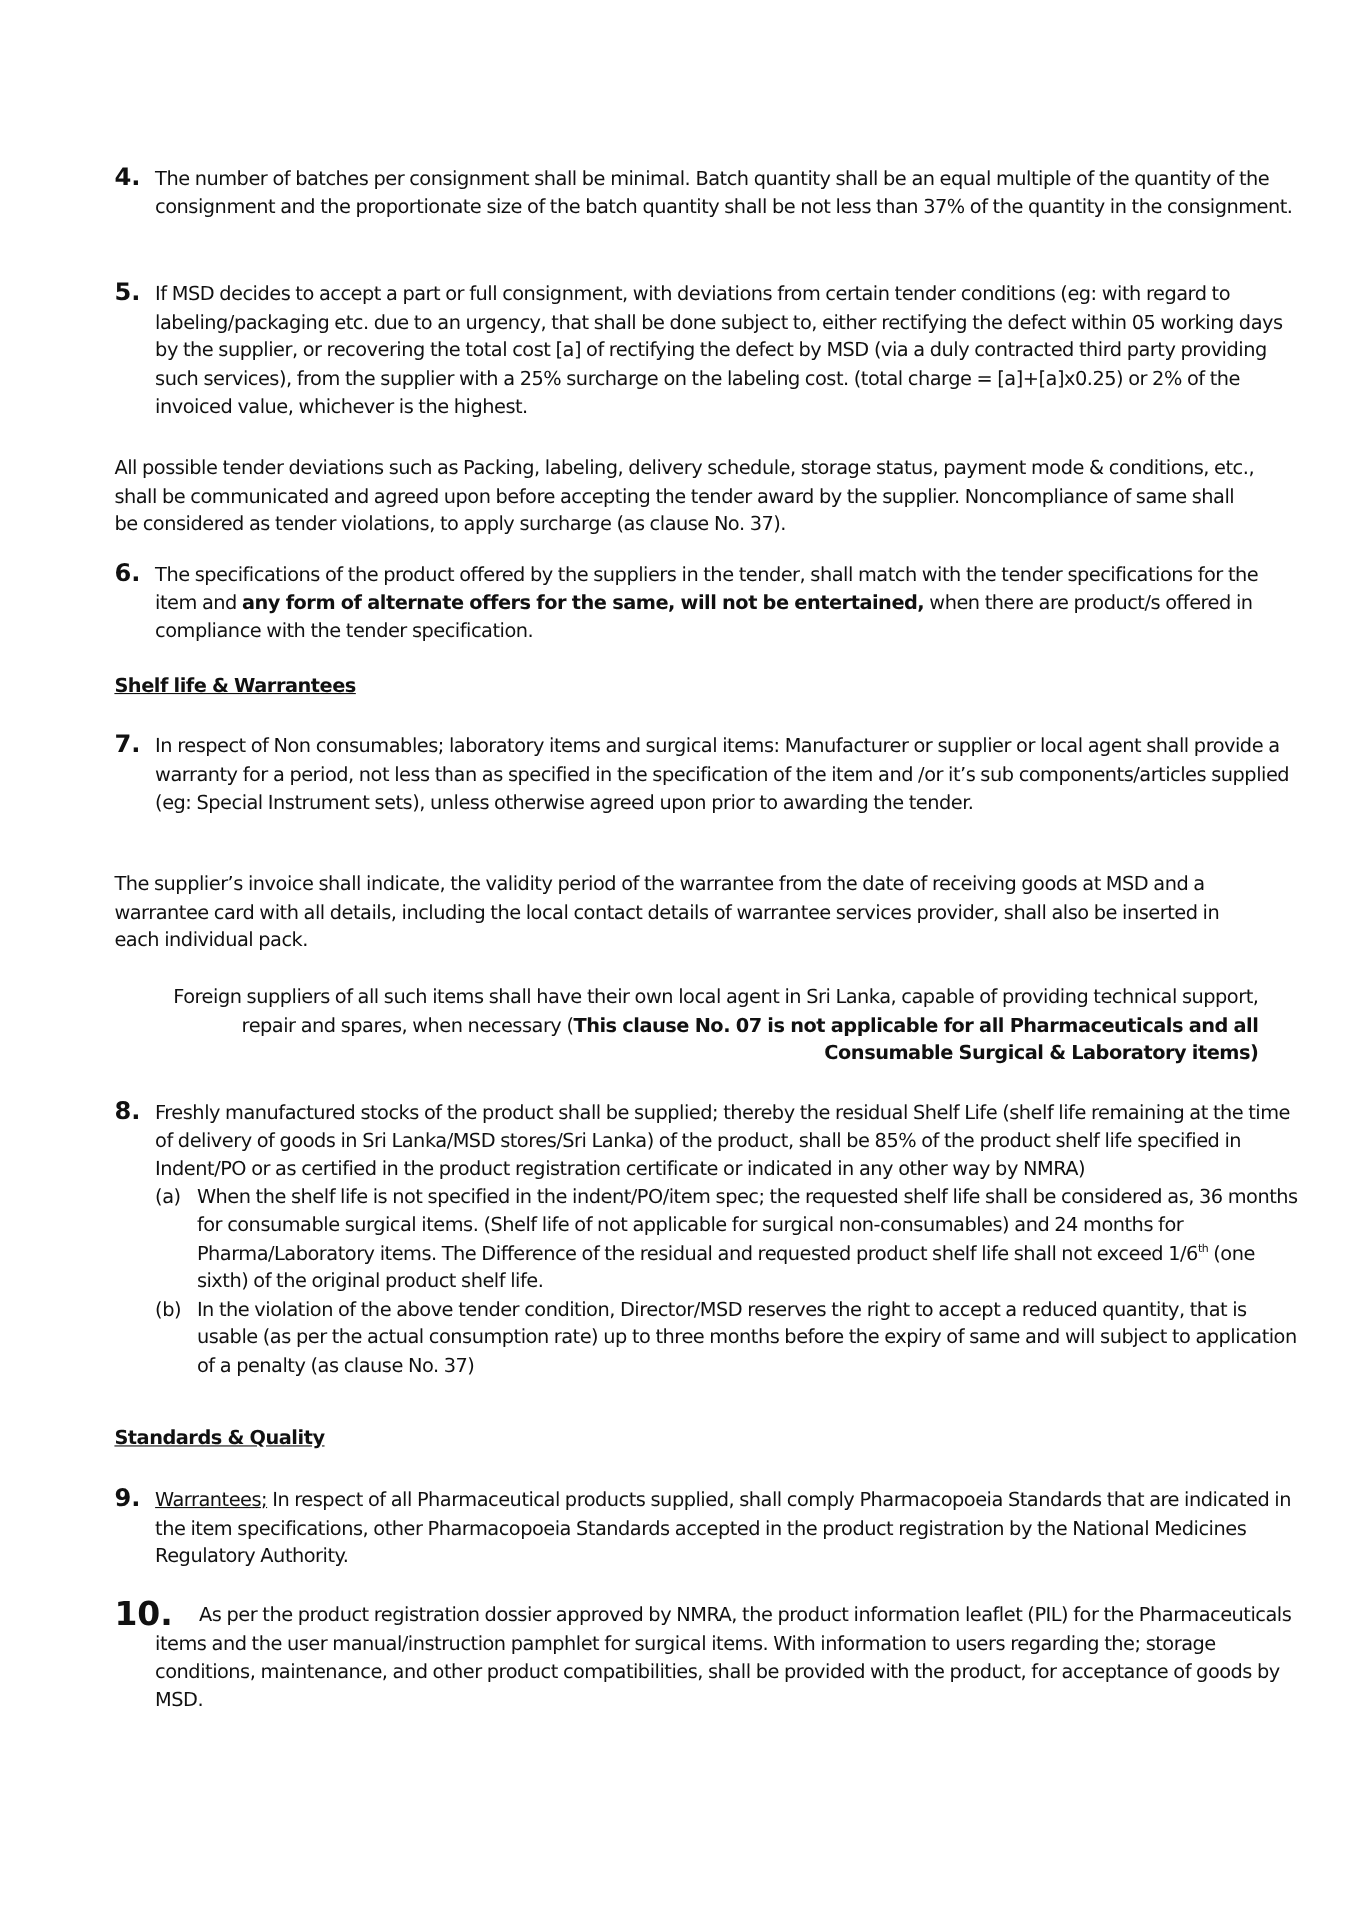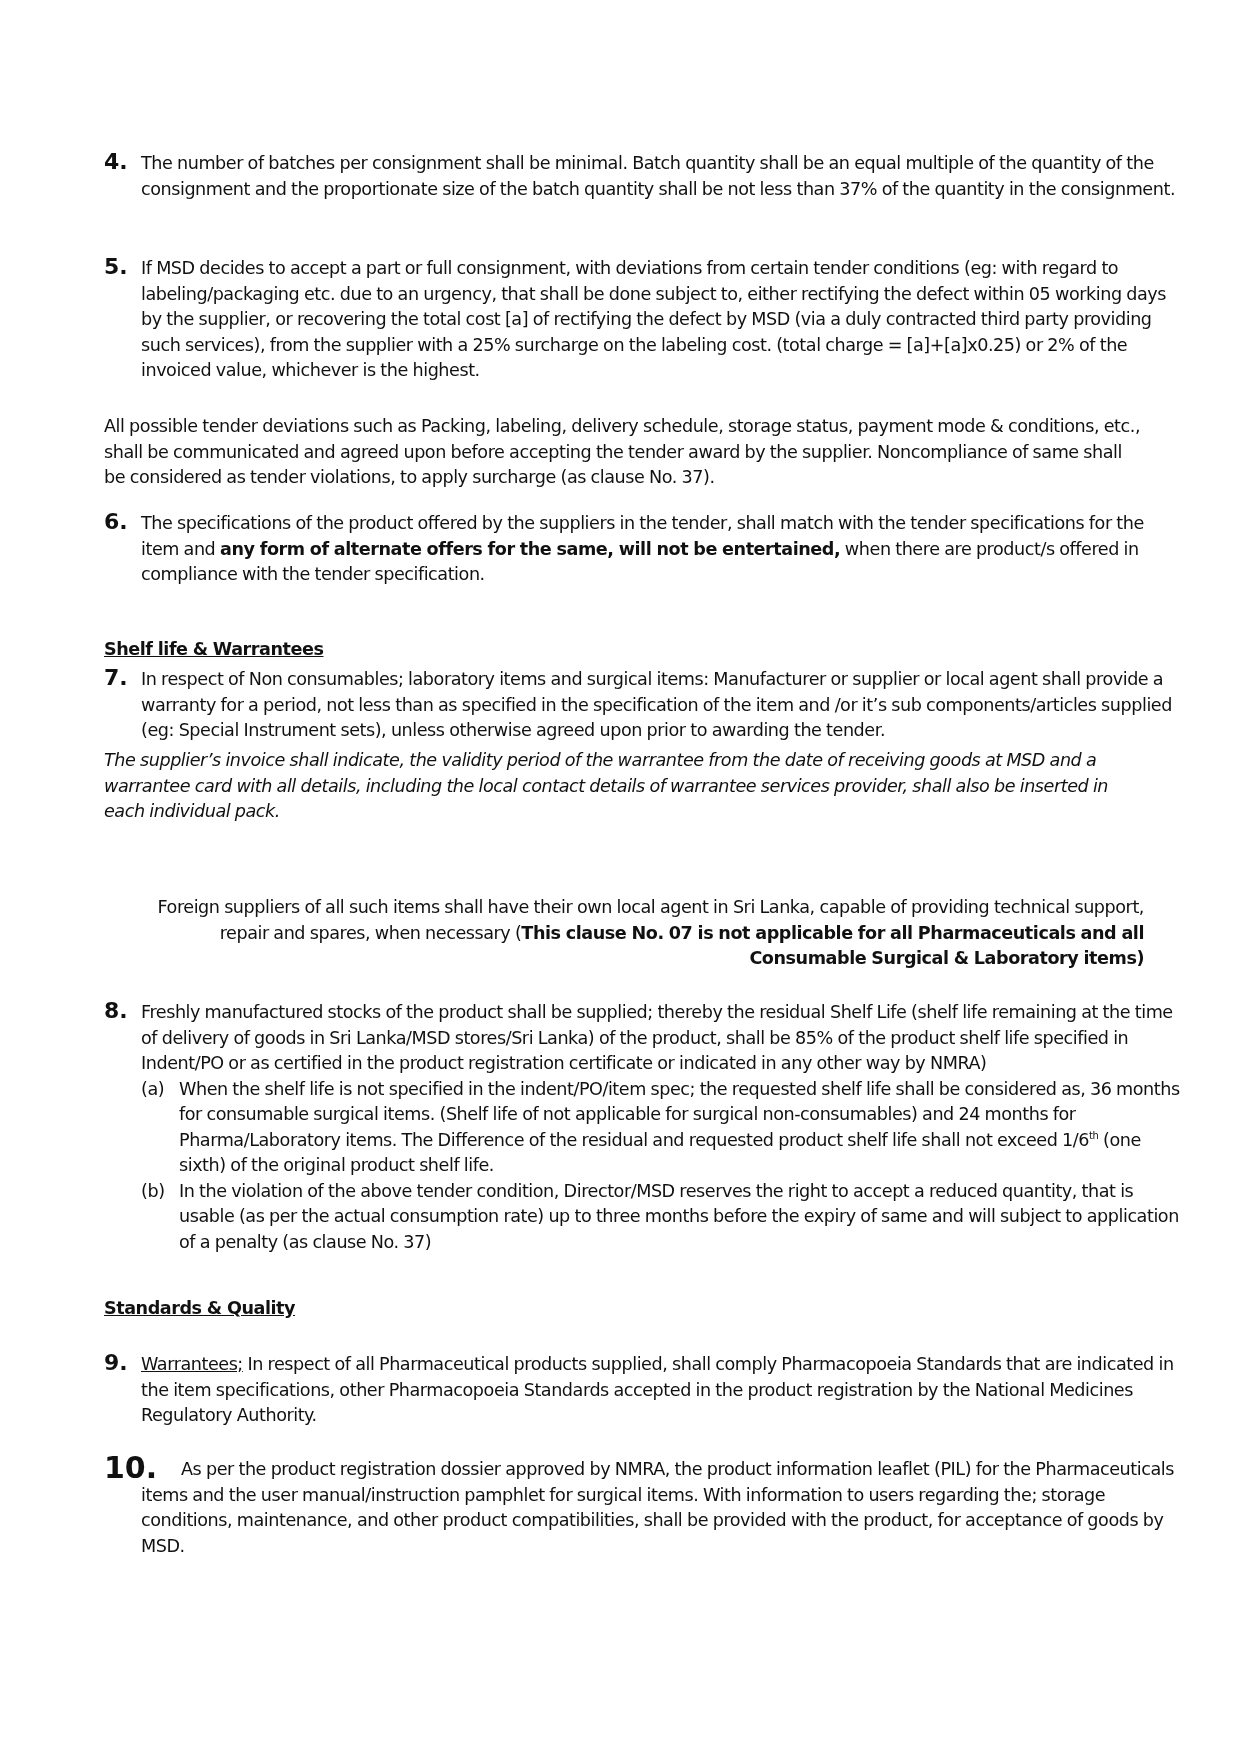--- a/index.html
+++ b/index.html
@@ -41,28 +41,28 @@
     <span>If MSD decides to accept a part or full consignment, with deviations from certain tender conditions (eg: with regard to labeling/packaging etc. due to an urgency, that shall be done subject to, either rectifying the defect within 05 working days by the supplier, or recovering the total cost [a] of rectifying the defect by MSD (via a duly contracted third party providing such services), from the supplier with a 25%  surcharge on the labeling cost. (total charge = [a]+[a]x0.25) or  2% of the invoiced value, whichever is the highest.</span>
   </div>
 
   <div class="blk" style="top:414px;">All possible tender deviations such as Packing, labeling, delivery schedule, storage status, payment mode &amp; conditions, etc., shall be communicated and agreed upon before accepting the tender award by the supplier. Noncompliance of same shall be considered as tender violations, to apply surcharge (as clause No. 37).</div>
 
   <div class="blk item" style="top:511px;">
     <span class="num">6.</span>
     <span>The specifications of the product offered by the suppliers in the tender, shall match with the tender specifications for the item and </span><span class="b">any form of alternate offers for the same, will not be entertained,</span><span> when there are product/s offered in compliance with the tender specification.</span>
   </div>
 
-  <div class="blk heading" style="top:637px;">Shelf life &amp; Warrantees</div>
+  <div class="blk heading" style="top:612px;">Shelf life &amp; Warrantees</div>
 
   <div class="blk item" style="top:667px;">
     <span class="num">7.</span>
     <span>In respect of Non consumables; laboratory items and surgical items: Manufacturer or supplier or local agent shall provide a warranty for a period, not less than as specified in the specification of the item and /or it’s sub components/articles supplied (eg: Special Instrument sets), unless otherwise agreed upon prior to awarding the tender.</span>
   </div>
 
-  <div class="blk" style="top:748px;font-style:italic;">The supplier’s invoice shall indicate, the validity period of the warrantee from the date of receiving goods at MSD and a warrantee card with all details, including the local contact details of warrantee services provider, shall also be inserted in each individual pack.</div>
+  <div class="blk" style="top:792px;">The supplier’s invoice shall indicate, the validity period of the warrantee from the date of receiving goods at MSD and a warrantee card with all details, including the local contact details of warrantee services provider, shall also be inserted in each individual pack.</div>
 
   <div class="blk" style="top:895px;text-align:right;">
     <span>Foreign suppliers of all such items shall have their own local agent in Sri Lanka, capable of providing technical support, repair and spares, when necessary (</span><span class="b">This clause No. 07 is not applicable for all Pharmaceuticals and all Consumable Surgical &amp; Laboratory items)</span>
   </div>
 
   <div class="blk item" style="top:1000px;">
     <span class="num">8.</span>
     <span>Freshly manufactured stocks of the product shall be supplied; thereby the residual Shelf Life (shelf life remaining at the time of delivery of goods in Sri Lanka/MSD stores/Sri Lanka) of the product, shall be 85% of the product shelf life specified in Indent/PO or as certified in the product registration certificate or indicated in any other way by NMRA)</span>
     <div class="sub">
       <span class="lbl">(a)</span>

